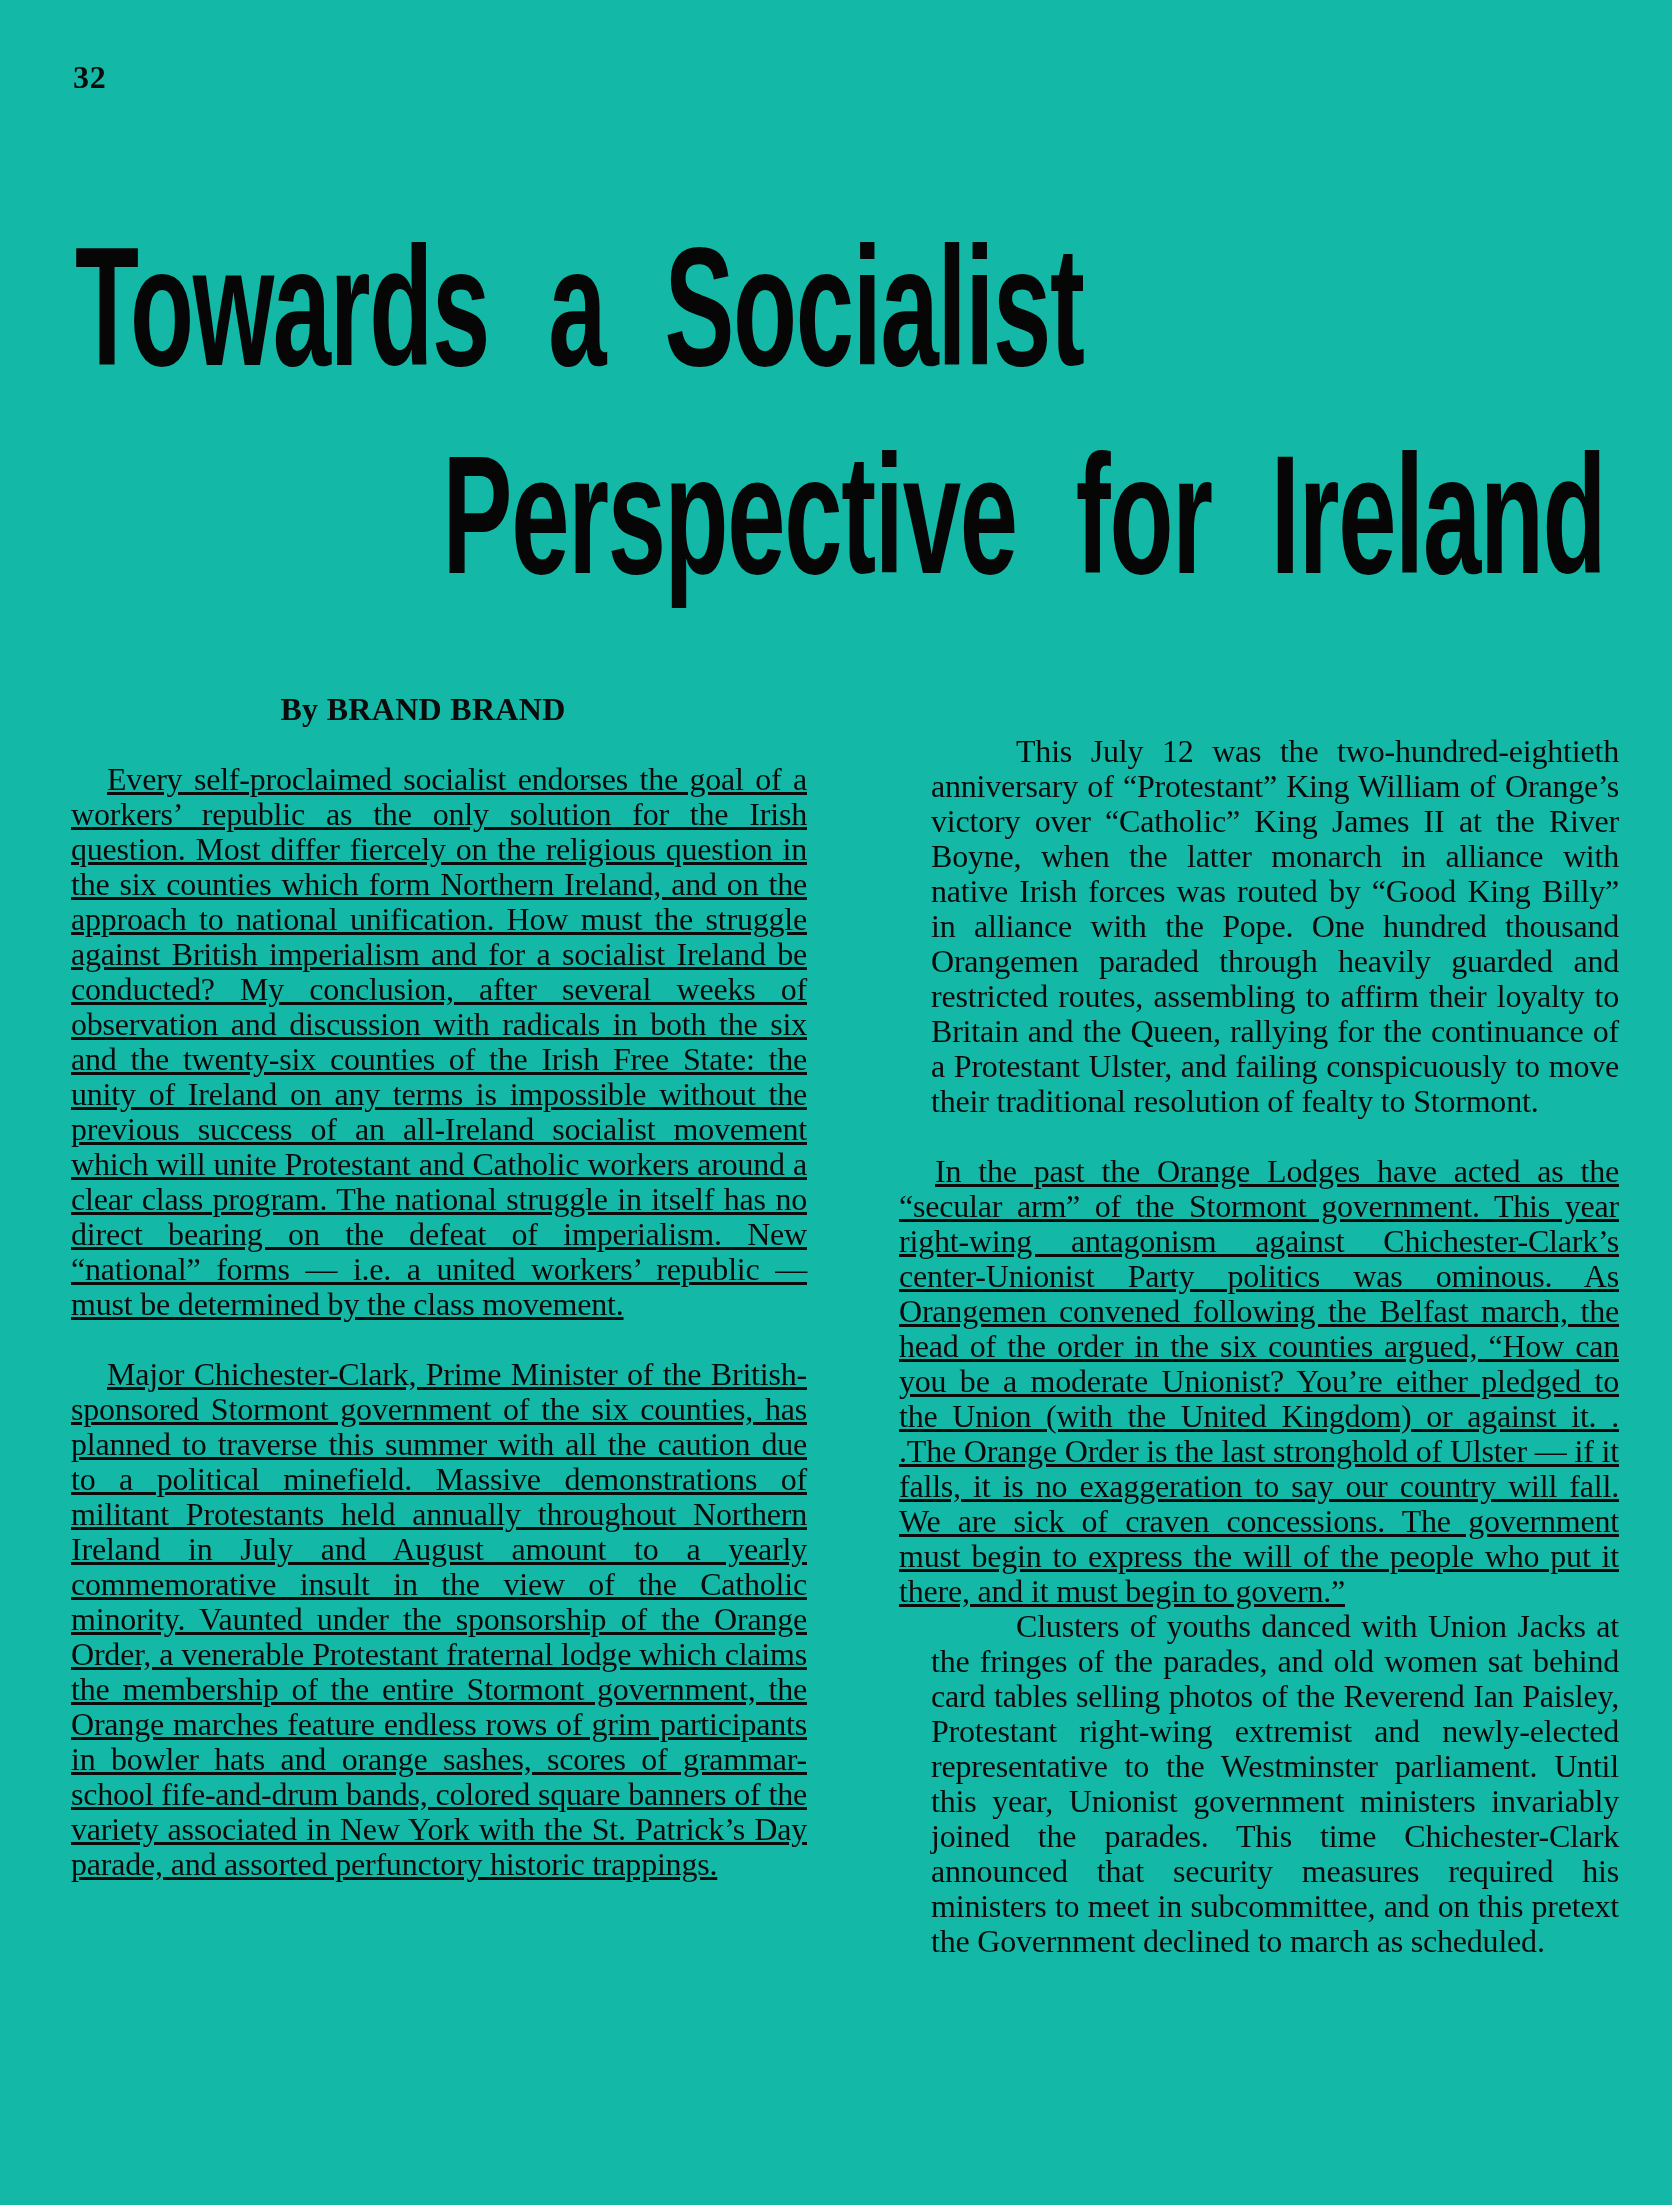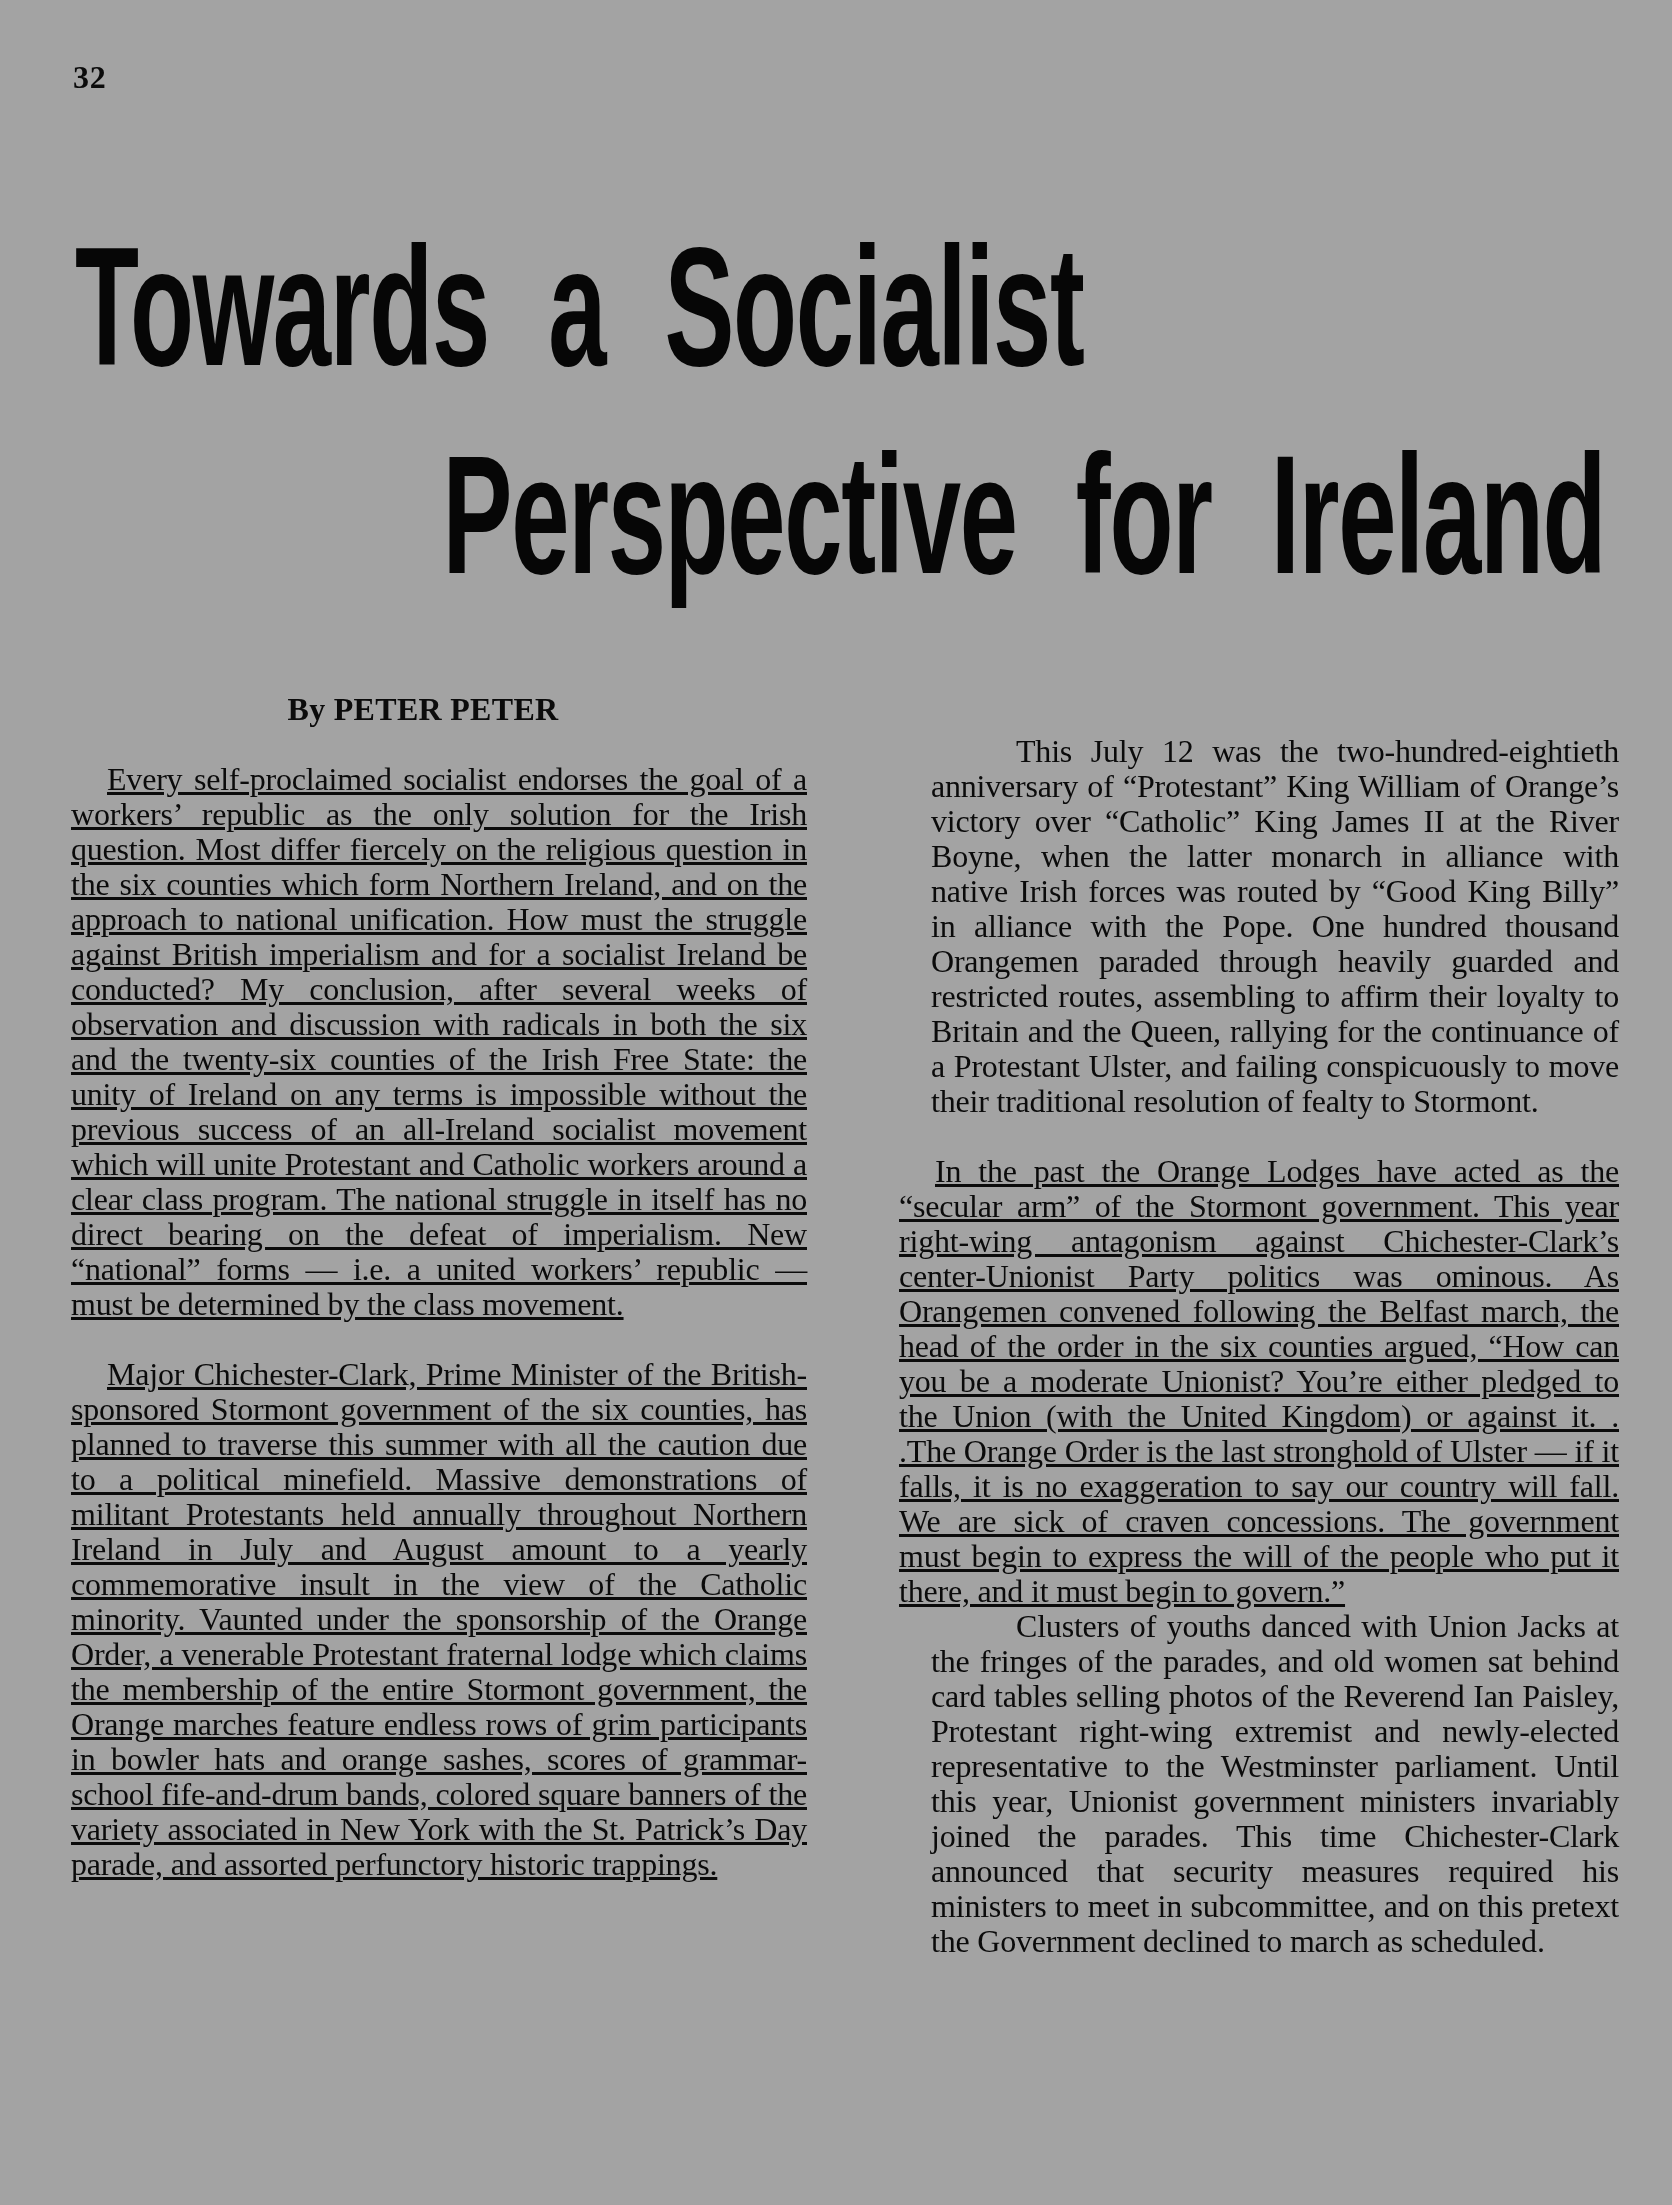--- a/index.html
+++ b/index.html
@@ -4,21 +4,21 @@
 <style>
   html, body {
     margin: 0;
     padding: 0;
     background: #ffffff;
   }
   .page {
     position: relative;
     width: 1673px;
     height: 2205px;
-    background: #a3a3a3;
+    background: #14b8a6;
     color: #0b0b0b;
     font-family: "Liberation Serif", serif;
     overflow: hidden;
   }
   .page-number {
     position: absolute;
     left: 73px;
     top: 59px;
     font-size: 32px;
     font-weight: bold;
@@ -84,21 +84,21 @@
 
 <div class="page">
 
   <div class="page-number">32</div>
 
   <h1 class="title-line title-line-1">Towards a Socialist</h1>
 
   <h1 class="title-line title-line-2">Perspective for Ireland</h1>
 
   <div class="col col-left">
-    <div class="byline">By PETER PETER</div>
+    <div class="byline">By BRAND BRAND</div>
 
     <p class="para indent-normal gap-after">Every self-proclaimed socialist endorses the goal of a workers’ republic as the only solution for the Irish question. Most differ fiercely on the religious question in the six counties which form Northern Ireland, and on the approach to national unification. How must the struggle against British imperialism and for a socialist Ireland be conducted? My conclusion, after several weeks of observation and discussion with radicals in both the six and the twenty-six counties of the Irish Free State: the unity of Ireland on any terms is impossible without the previous success of an all-Ireland socialist movement which will unite Protestant and Catholic workers around a clear class program. The national struggle in itself has no direct bearing on the defeat of imperialism. New “national” forms — i.e. a united workers’ republic — must be determined by the class movement.</p>
 
     <p class="para indent-normal">Major Chichester-Clark, Prime Minister of the British-sponsored Stormont government of the six counties, has planned to traverse this summer with all the caution due to a political minefield. Massive demonstrations of militant Protestants held annually throughout Northern Ireland in July and August amount to a yearly commemorative insult in the view of the Catholic minority. Vaunted under the sponsorship of the Orange Order, a venerable Protestant fraternal lodge which claims the membership of the entire Stormont government, the Orange marches feature endless rows of grim participants in bowler hats and orange sashes, scores of grammar-school fife-and-drum bands, colored square banners of the variety associated in New York with the St. Patrick’s Day parade, and assorted perfunctory historic trappings.</p>
   </div>
 
   <div class="col col-right">
     <p class="para indent-deep gap-after">This July 12 was the two-hundred-eightieth anniversary of “Protestant” King William of Orange’s victory over “Catholic” King James II at the River Boyne, when the latter monarch in alliance with native Irish forces was routed by “Good King Billy” in alliance with the Pope. One hundred thousand Orangemen paraded through heavily guarded and restricted routes, assembling to affirm their loyalty to Britain and the Queen, rallying for the continuance of a Protestant Ulster, and failing conspicuously to move their traditional resolution of fealty to Stormont.</p>
 
     <p class="para indent-normal">In the past the Orange Lodges have acted as the “secular arm” of the Stormont government. This year right-wing antagonism against Chichester-Clark’s center-Unionist Party politics was ominous. As Orangemen convened following the Belfast march, the head of the order in the six counties argued, “How can you be a moderate Unionist? You’re either pledged to the Union (with the United Kingdom) or against it. . .The Orange Order is the last stronghold of Ulster — if it falls, it is no exaggeration to say our country will fall. We are sick of craven concessions. The government must begin to express the will of the people who put it there, and it must begin to govern.”</p>

